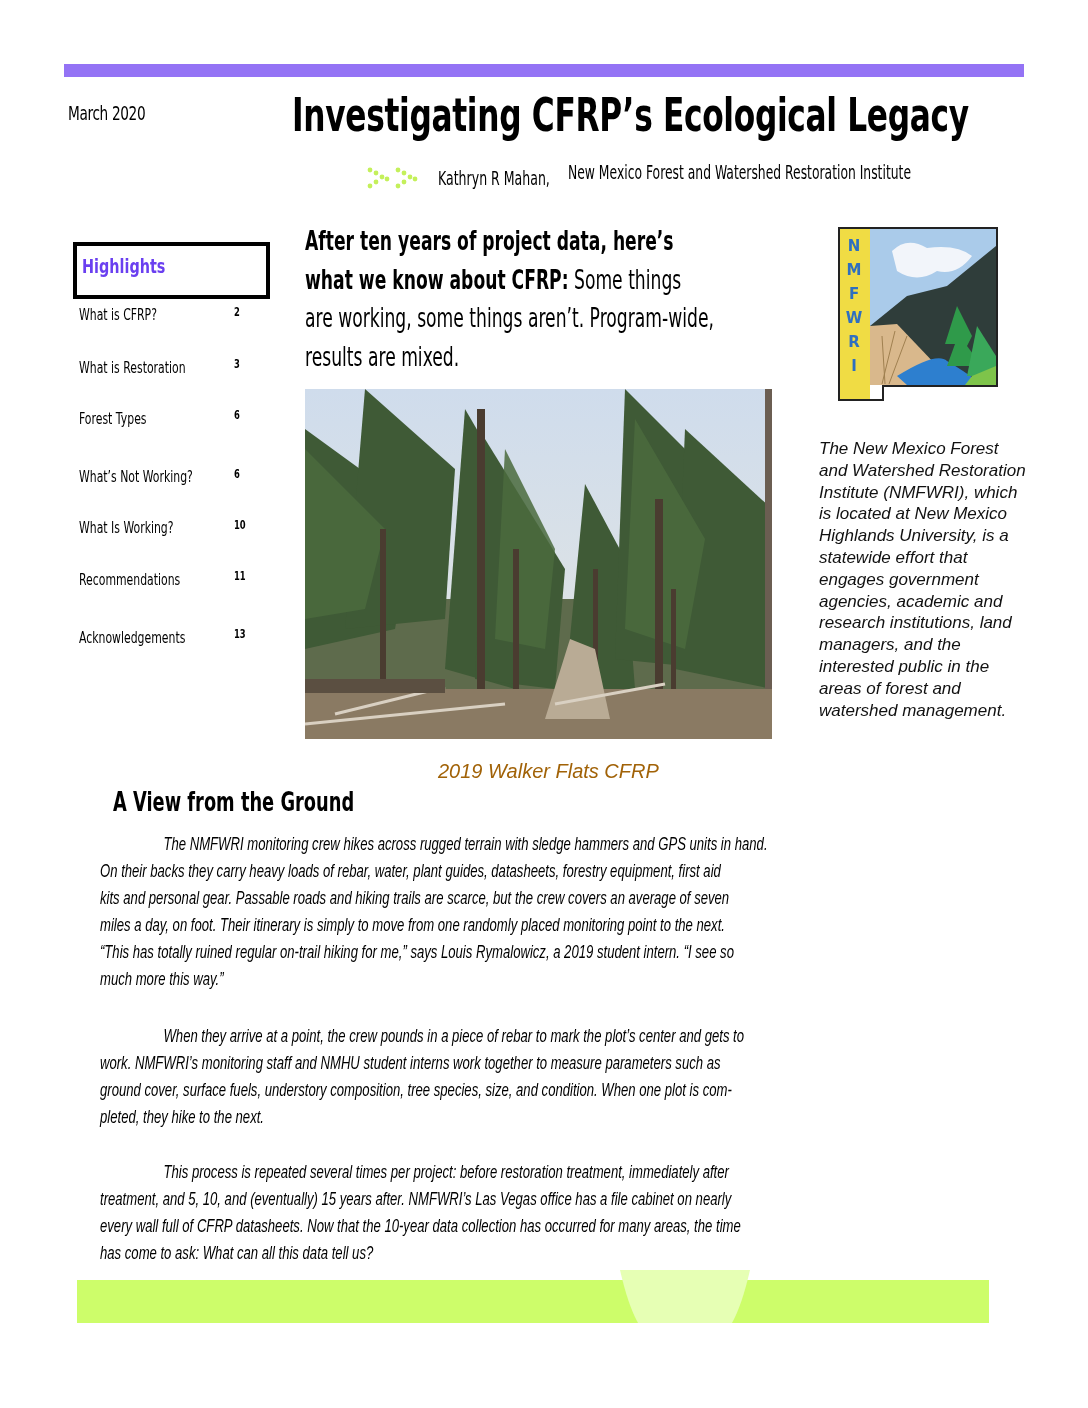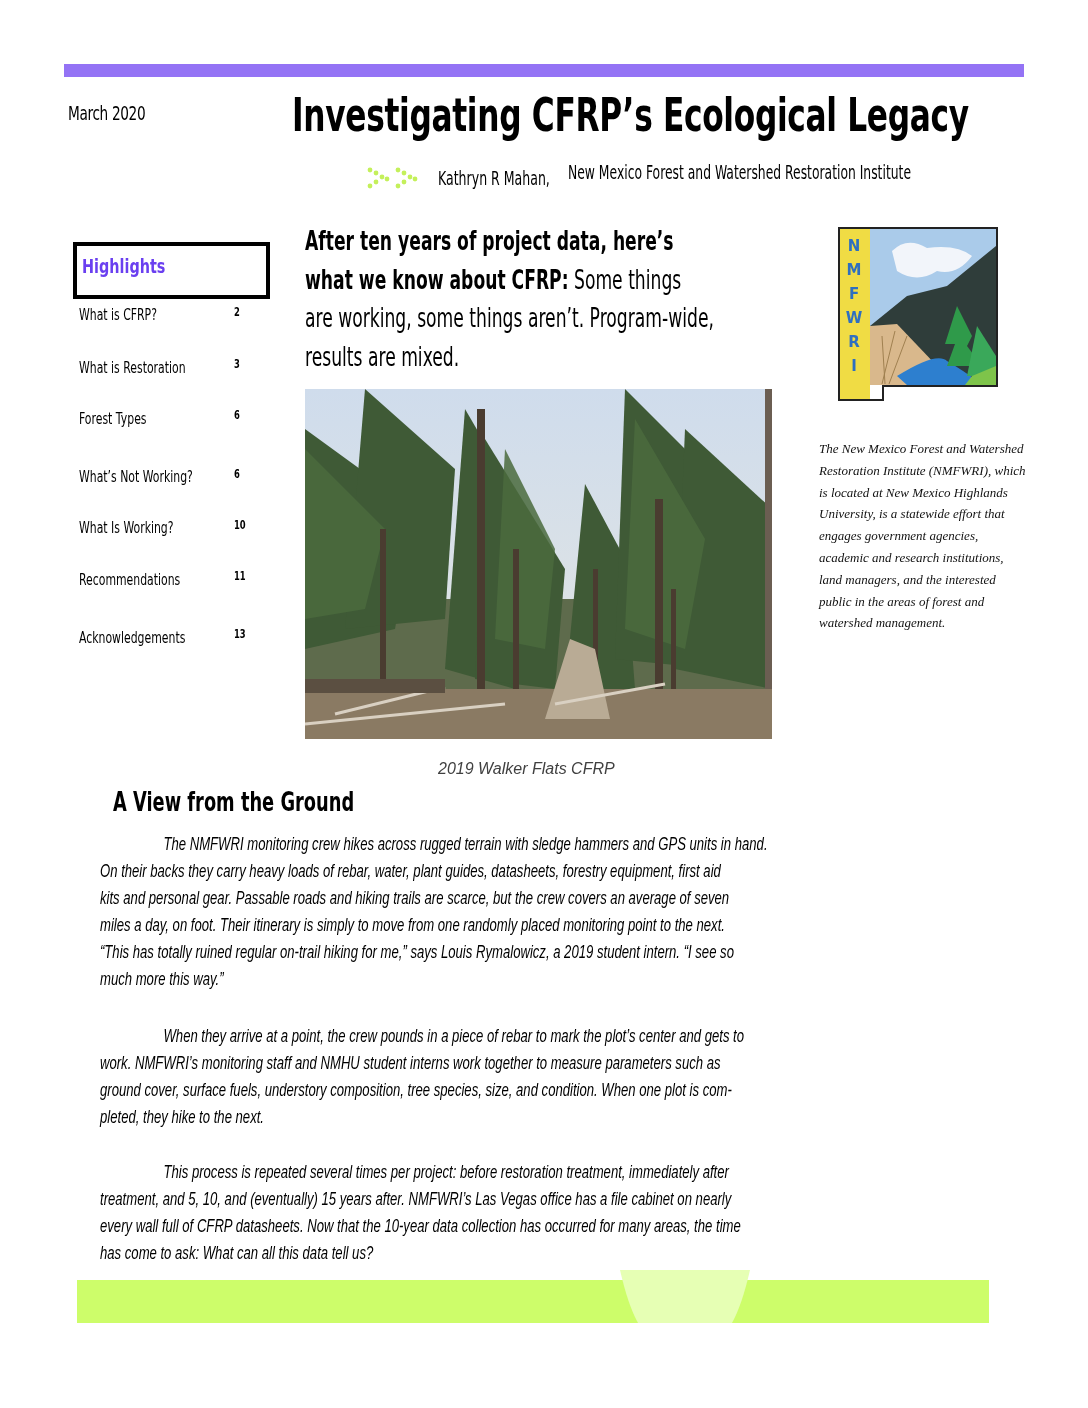--- a/index.html
+++ b/index.html
@@ -13,24 +13,24 @@
 
     .toc-box { position: absolute; left: 73px; top: 242px; width: 189px; height: 49px; border: 4px solid #000; background: #fff; }
     .toc-head { position: absolute; left: 82px; top: 254px; font-size: 20px; font-weight: bold; color: #6a3ff0; font-family: "DejaVu Sans", sans-serif; transform: scaleX(0.72); transform-origin: left; white-space: nowrap; }
     .toc-item { position: absolute; left: 79px; font-size: 16px; font-family: "DejaVu Sans", sans-serif; transform: scaleX(0.68); transform-origin: left; white-space: nowrap; }
     .toc-page { position: absolute; left: 234px; font-size: 12px; font-weight: bold; font-family: "DejaVu Sans", sans-serif; transform: scaleX(0.7); transform-origin: left; }
 
     .lead { position: absolute; left: 305px; top: 222px; width: 620px; font-size: 26px; line-height: 38.5px; font-family: "DejaVu Sans", sans-serif; transform: scaleX(0.66); transform-origin: left; }
     .lead b { font-weight: bold; }
 
     .photo { position: absolute; left: 305px; top: 389px; width: 467px; height: 350px; overflow: hidden; background: #c9d6e4; }
-    .caption { position: absolute; left: 438px; top: 760px; font-size: 16px; font-style: italic; color: #404040; font-family: "Liberation Sans", sans-serif; }
+    .caption { position: absolute; left: 438px; top: 760px; font-size: 20px; font-style: italic; color: #a16207; font-family: "Liberation Sans", sans-serif; }
 
     .logo { position: absolute; left: 837px; top: 226px; width: 162px; height: 180px; }
-    .logo-caption { position: absolute; left: 819px; top: 438px; width: 210px; font-size: 13px; line-height: 21.8px; font-style: italic; color: #111; font-family: Liberation Serif, serif; }
+    .logo-caption { position: absolute; left: 819px; top: 438px; width: 210px; font-size: 17px; line-height: 21.8px; font-style: italic; color: #111; font-family: Liberation Sans, sans-serif; }
 
     .section-head { position: absolute; left: 113px; top: 786px; font-size: 27px; font-weight: bold; font-family: "DejaVu Sans", sans-serif; transform: scaleX(0.66); transform-origin: left; white-space: nowrap; }
 
     .para { position: absolute; left: 100px; width: 1300px; font-size: 19px; line-height: 27px; font-style: italic; font-family: "Liberation Sans", sans-serif; transform: scaleX(0.69); transform-origin: left; }
     .para .ln { display: block; white-space: nowrap; }
     .para .ind { padding-left: 92px; }
 
     .bottom-bar { position: absolute; left: 77px; top: 1280px; width: 912px; height: 43px; background: #cdfd6a; }
     .bottom-tab { position: absolute; left: 620px; top: 1270px; width: 130px; height: 53px; }
   </style>

